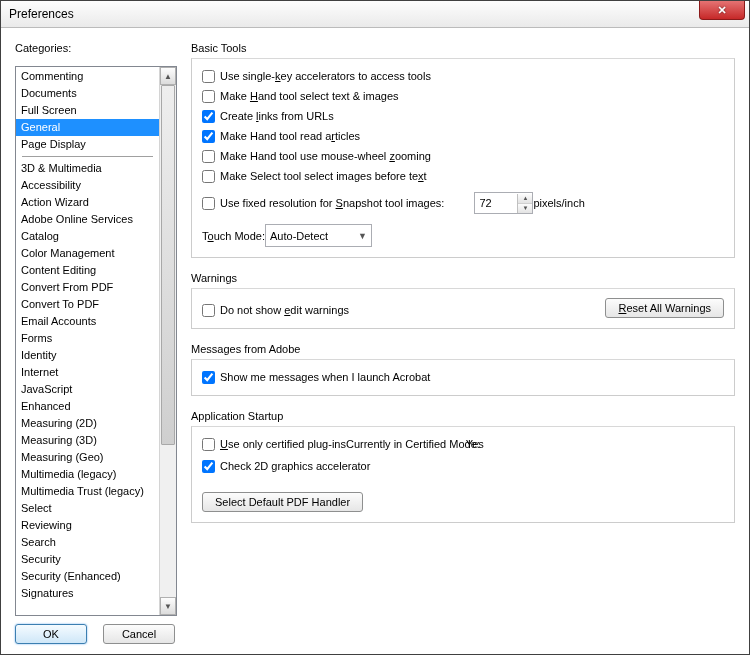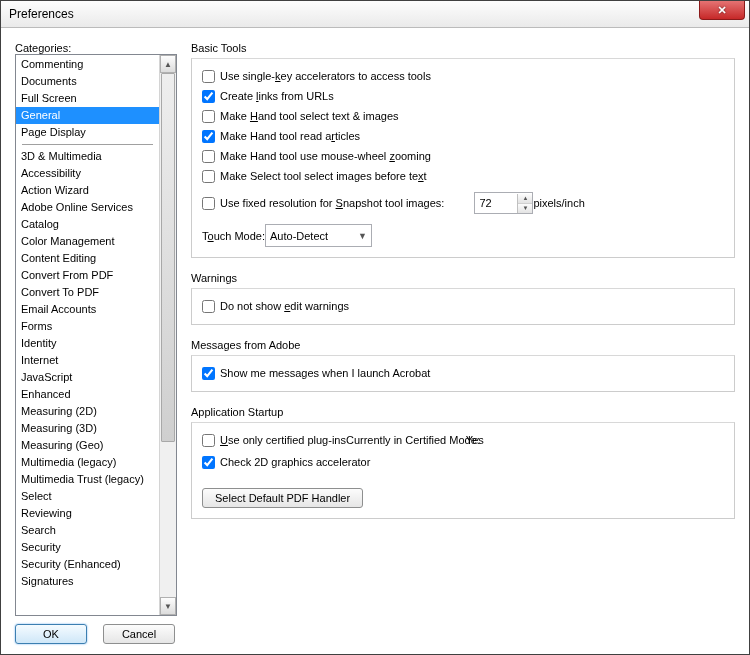--- a/index.html
+++ b/index.html
@@ -4,21 +4,21 @@
 <style>
   html,body{margin:0;padding:0;font-family:"Segoe UI",Tahoma,sans-serif;font-size:11px;color:#000;background:#5a7a6a}
   .window{width:750px;height:655px;background:#22c55e;border:1px solid #404040;box-sizing:border-box;display:flex;flex-direction:column;box-shadow:0 0 8px rgba(0,0,0,.4)}
   .titlebar{background:linear-gradient(#fdfdfd,#eaeaea);height:26px;border-bottom:1px solid #bbb;display:flex;align-items:center;padding:0 0 0 8px;position:relative}
   .titlebar .title{font-size:12px}
   .close-btn{position:absolute;right:4px;top:0;width:44px;height:18px;background:linear-gradient(#e57373,#c62828);border:1px solid #8b1a1a;border-top:none;border-radius:0 0 4px 4px;display:flex;align-items:center;justify-content:center;color:#fff;font-weight:bold;font-size:11px}
   .close-btn span{text-shadow:0 0 2px rgba(0,0,0,.6)}
   .body{flex:1;display:flex;flex-direction:column;padding:14px 14px 10px 14px;background:#fff}
   .main-row{flex:1;display:flex;gap:14px;min-height:0}
   .cat-col{width:162px;display:flex;flex-direction:column}
-  .cat-label{margin-bottom:0}
+  .cat-label{margin-bottom:12px}
   .listbox{flex:1;border:1px solid #828790;background:#fff;overflow:hidden;display:flex}
   .list-inner{flex:1;overflow:hidden;padding:1px 0}
   .list-item{padding:1px 5px 1px 5px;white-space:nowrap;line-height:15px;cursor:default}
   .list-item.selected{background:#1e90ff;color:#fff}
   .list-sep{border:0;border-top:1px solid #a0a0a0;margin:3px 6px}
   .scrollbar{width:16px;background:#f0f0f0;border-left:1px solid #d4d4d4;display:flex;flex-direction:column}
   .sb-btn{height:16px;background:linear-gradient(#fdfdfd,#dcdcdc);border:1px solid #b0b0b0;margin:0;display:flex;align-items:center;justify-content:center;font-size:8px;color:#555}
   .sb-track{flex:1;position:relative}
   .sb-thumb{position:absolute;left:1px;right:1px;top:0;height:70%;background:linear-gradient(#eee,#cfcfcf);border:1px solid #a8a8a8;border-radius:1px}
   .content{flex:1;display:flex;flex-direction:column;gap:14px}
@@ -107,26 +107,26 @@
       <div class="content">
 
         <div class="group">
           <div class="group-title">Basic Tools</div>
           <div class="group-body">
             <label class="chk">
                 <input type="checkbox" style="">
                 <span><span>Use single-</span><u>k</u><span>ey accelerators to access tools</span></span>
               </label>
             <label class="chk">
+                <input type="checkbox" style="">
+                <span><span>Make </span><u>H</u><span>and tool select text &amp; images</span></span>
+              </label>
+            <label class="chk">
                 <input type="checkbox" checked="" style="">
                 <span><span>Create </span><u>l</u><span>inks from URLs</span></span>
-              </label>
-            <label class="chk">
-                <input type="checkbox" style="">
-                <span><span>Make </span><u>H</u><span>and tool select text &amp; images</span></span>
               </label>
             <label class="chk">
                 <input type="checkbox" checked="" style="">
                 <span><span>Make Hand tool read a</span><u>r</u><span>ticles</span></span>
               </label>
             <label class="chk">
                 <input type="checkbox" style="">
                 <span><span>Make Hand tool use mouse-wheel </span><u>z</u><span>ooming</span></span>
               </label>
             <label class="chk">
@@ -160,20 +160,21 @@
           </div>
         </div>
 
         <div class="group">
           <div class="group-title">Warnings</div>
           <div class="group-body" style="display:flex;align-items:flex-end;justify-content:space-between">
             <label class="chk" style="margin-bottom:0">
                 <input type="checkbox" style="">
                 <span><span>Do not show </span><u>e</u><span>dit warnings</span></span>
               </label>
+            <button class="btn"><span></span><u>R</u><span>eset All Warnings</span></button>
           </div>
         </div>
 
         <div class="group">
           <div class="group-title">Messages from Adobe</div>
           <div class="group-body">
             <label class="chk" style="margin-bottom:0">
                 <input type="checkbox" checked="" style="">
                 <span>Show me messages when I launch Acrobat</span>
               </label>

